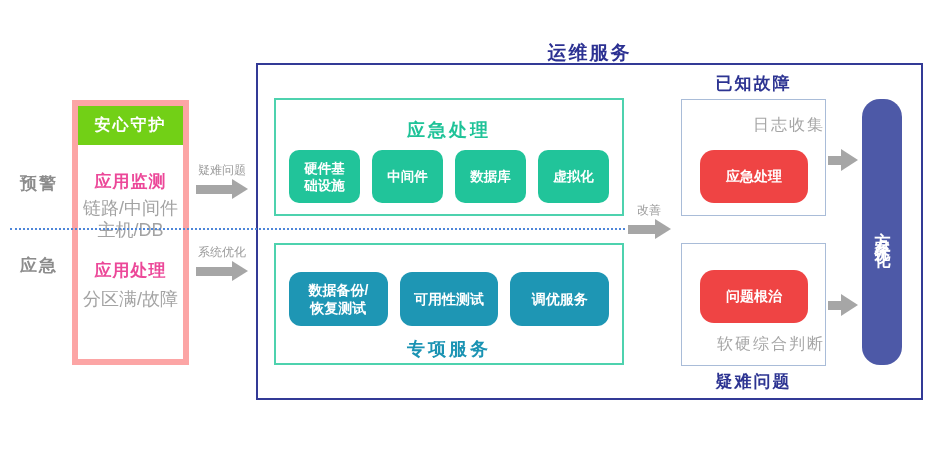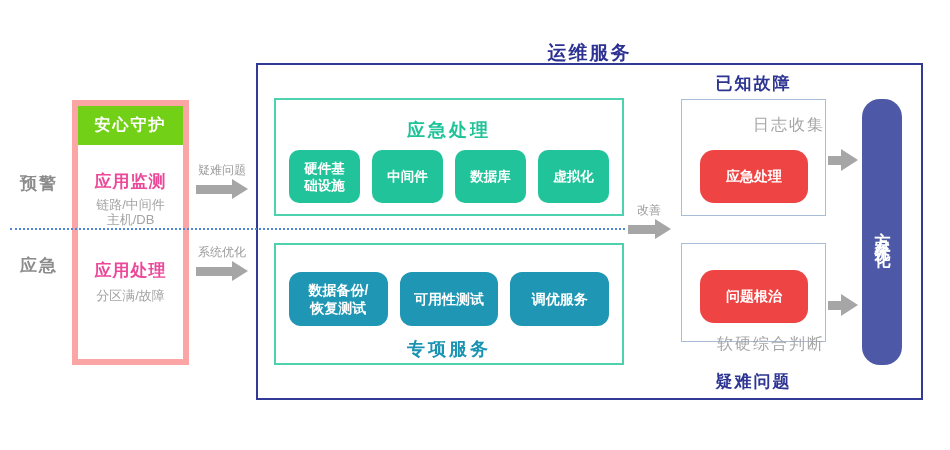--- a/index.html
+++ b/index.html
@@ -15,21 +15,21 @@
   .row-label{font-size:17px;font-weight:bold;color:#8c8c8c;letter-spacing:2px;}
 
   
   .divider{left:10px;top:228px;width:615px;height:0;border-top:2px dotted #4e86d9;z-index:6;}
 
   
   .guard{left:72px;top:100px;width:117px;height:265px;border:6px solid #fca5a5;background:#fff;box-sizing:border-box;z-index:2;}
   .guard-header{left:0;top:0;width:100%;height:39px;background:#72d016;color:#fff;font-size:16px;font-weight:bold;
     letter-spacing:2px;display:flex;align-items:center;justify-content:center;}
   .guard-title{width:100%;font-size:17px;font-weight:bold;color:#ec4899;letter-spacing:1px;}
-  .guard-sub{width:100%;font-size:13px;color:#a3a3a3;line-height:15px;}
+  .guard-sub{width:100%;font-size:18px;color:#a3a3a3;line-height:22px;}
 
   
   .barrow{display:flex;align-items:center;z-index:4;}
   .barrow .shaft{height:9px;background:#a6a6a6;}
   .barrow .head{width:0;height:0;border-top:10px solid transparent;border-bottom:10px solid transparent;border-left:16px solid #a6a6a6;}
   .arrow-label{font-size:12px;color:#9b9b9b;text-align:center;z-index:4;}
 
   
   .main-panel{left:256px;top:63px;width:667px;height:337px;border:2px solid #333a96;box-sizing:border-box;background:#fff;z-index:1;}
   .main-title{left:256px;top:40px;width:667px;font-size:19px;font-weight:bold;color:#2c3192;letter-spacing:2px;text-align:center;z-index:3;}
@@ -42,21 +42,21 @@
   .t-green{color:#1fc398;}
   .t-cyan{color:#1a93b3;}
   .chip-row{left:13px;right:13px;display:flex;gap:12px;}
   .chip{display:flex;align-items:center;justify-content:center;color:#fff;font-weight:bold;text-align:center;}
   .chip-teal{flex:1;height:53px;border-radius:10px;background:#21c49a;font-size:13.5px;line-height:17px;}
   .chip-cyan{width:100px;height:54px;border-radius:12px;background:#1e96b4;font-size:14px;line-height:18px;}
 
   
   .rbox{left:681px;width:145px;border:1.5px solid #a9bcd8;background:#fff;box-sizing:border-box;z-index:2;}
   .rbox-top{top:99px;height:117px;}
-  .rbox-bottom{top:243px;height:99px;}
+  .rbox-bottom{top:243px;height:123px;}
   .rbox-caption{width:100%;font-size:16px;color:#a6a6a6;letter-spacing:2px;text-align:right;}
   .chip-steel{left:18px;width:108px;height:53px;border-radius:14px;background:#ef4444;font-size:14px;}
   .r-title{left:681px;width:145px;font-size:17px;font-weight:bold;color:#2d3492;letter-spacing:2px;text-align:center;z-index:3;}
 
   
   .pill{left:862px;top:99px;width:40px;height:266px;border-radius:18px;background:#4d59a7;display:flex;align-items:center;justify-content:center;z-index:2;}
   .pill span{writing-mode:vertical-lr;text-orientation:upright;color:#fff;font-size:16px;font-weight:bold;letter-spacing:7px;}
 
   .small-shaft{width:13px;height:10px;background:#a6a6a6;}
   .small-head{border-top:11px solid transparent !important;border-bottom:11px solid transparent !important;border-left:17px solid #a6a6a6 !important;}

